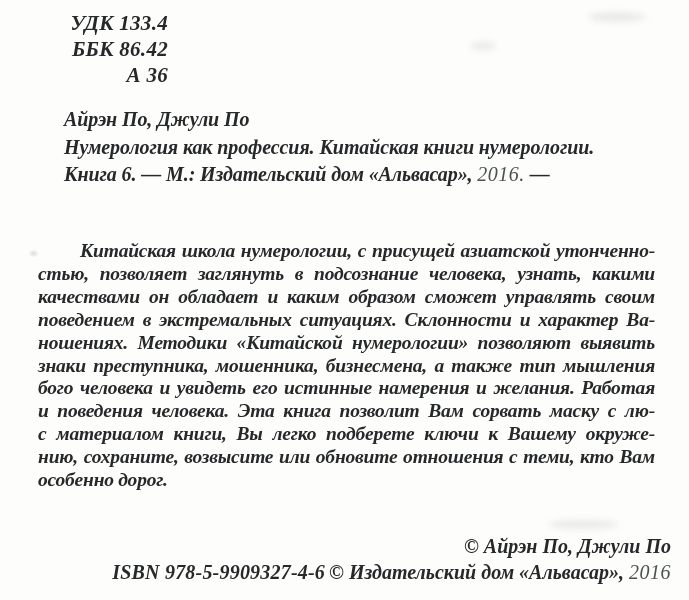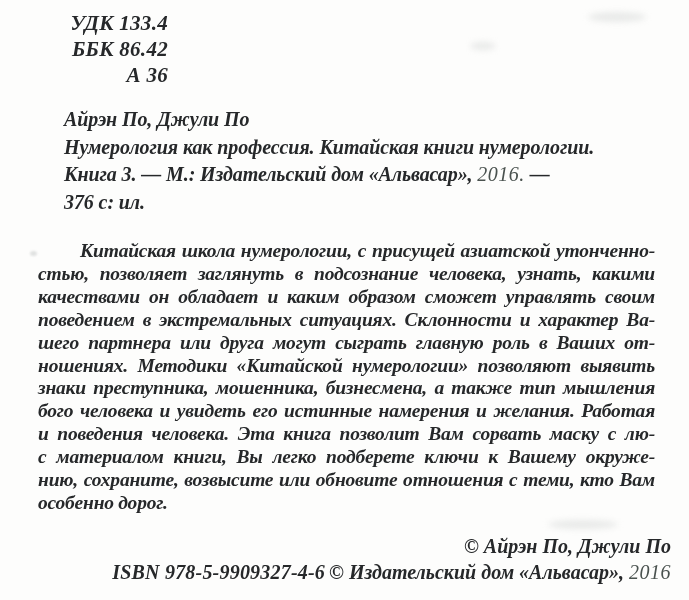--- a/index.html
+++ b/index.html
@@ -104,30 +104,28 @@
 
   <div class="catalog">
     <div>УДК 133.4</div>
     <div>ББК 86.42</div>
     <div>А 36</div>
   </div>
 
   <div class="imprint">
     <div>Айрэн По, Джули По</div>
     <div>Нумерология как профессия. Китайская книги нумерологии.</div>
-    <div><span>Книга 3. — М.: Издательский дом «Альвасар», </span><span class="year">2016.</span><span> —</span></div>
-    <div>376 с: ил.</div>
+    <div><span>Книга 6. — М.: Издательский дом «Альвасар», </span><span class="year">2016.</span><span> —</span></div>
   </div>
 
   <div class="annotation">
     <div class="ann-line first">Китайская школа нумерологии, с присущей азиатской утонченно-</div>
     <div class="ann-line">стью, позволяет заглянуть в подсознание человека, узнать, какими</div>
     <div class="ann-line">качествами он обладает и каким образом сможет управлять своим</div>
     <div class="ann-line">поведением в экстремальных ситуациях. Склонности и характер Ва-</div>
-    <div class="ann-line">шего партнера или друга могут сыграть главную роль в Ваших от-</div>
     <div class="ann-line">ношениях. Методики «Китайской нумерологии» позволяют выявить</div>
     <div class="ann-line">знаки преступника, мошенника, бизнесмена, а также тип мышления</div>
     <div class="ann-line">бого человека и увидеть его истинные намерения и желания. Работая</div>
     <div class="ann-line">и поведения человека. Эта книга позволит Вам сорвать маску с лю-</div>
     <div class="ann-line">с материалом книги, Вы легко подберете ключи к Вашему окруже-</div>
     <div class="ann-line">нию, сохраните, возвысите или обновите отношения с теми, кто Вам</div>
     <div class="ann-line last">особенно дорог.</div>
   </div>
 
   <div class="footer">

